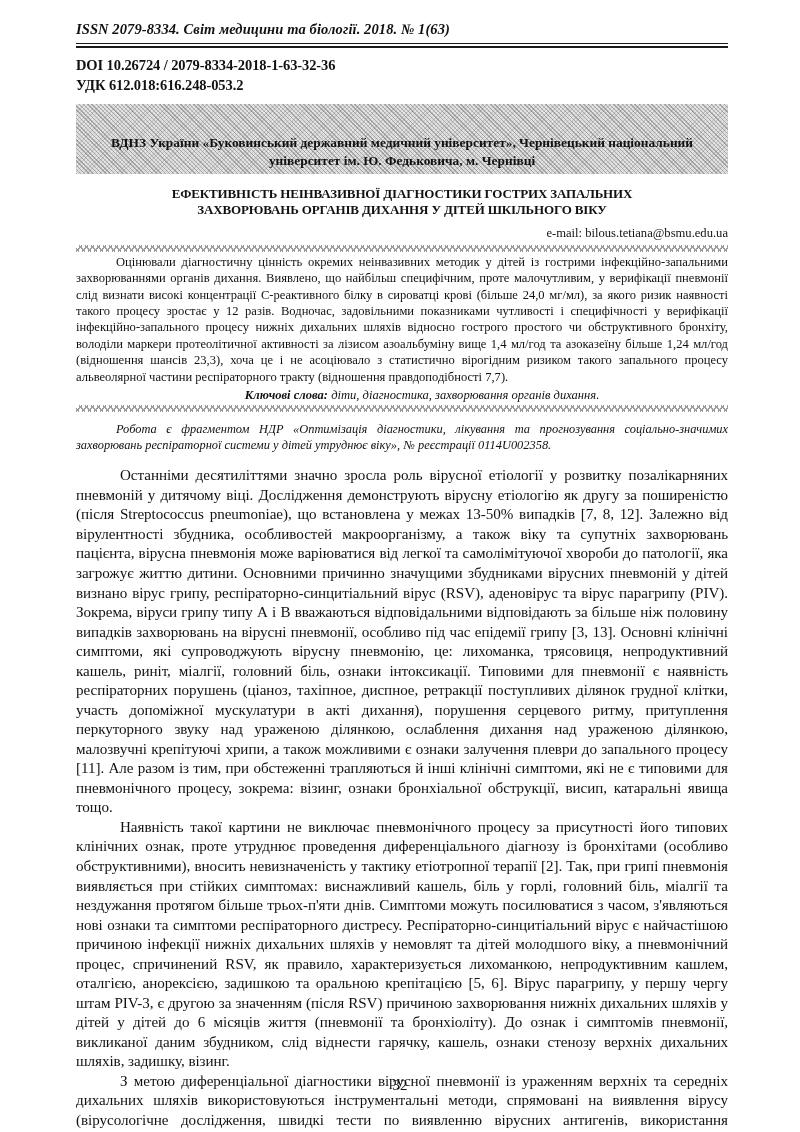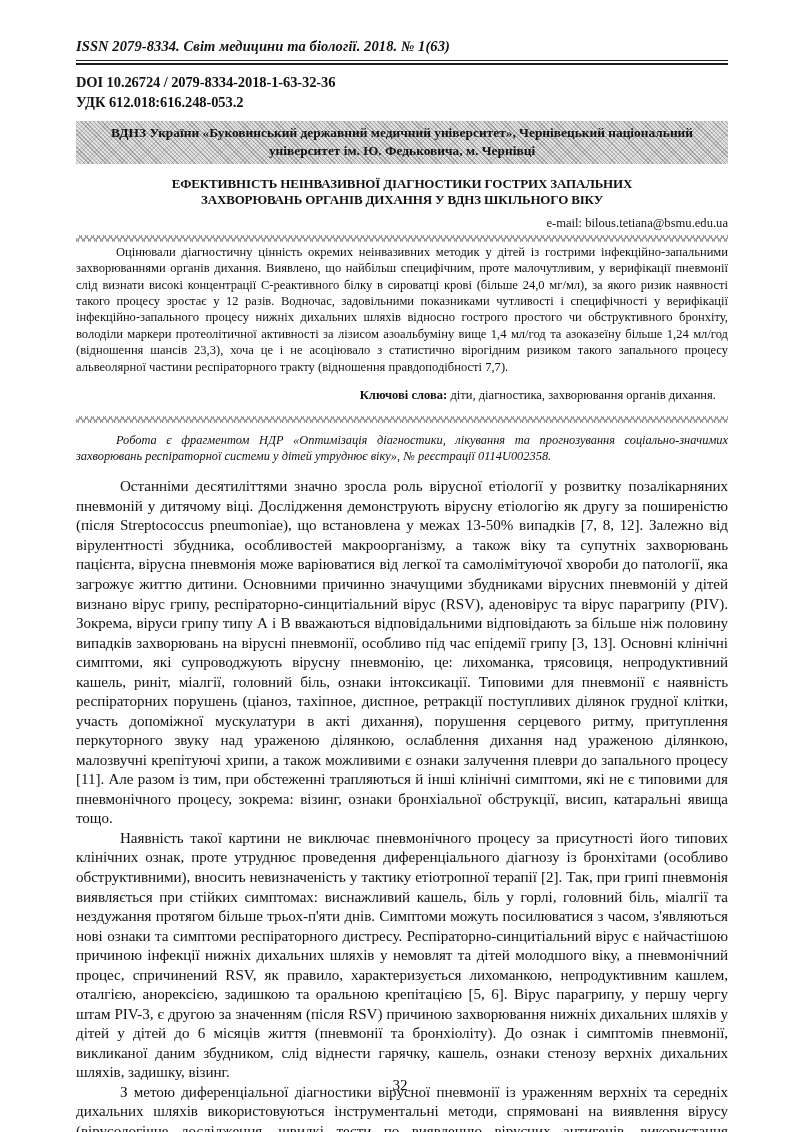--- a/index.html
+++ b/index.html
@@ -13,21 +13,21 @@
     height: 1132px;
     font-family: "Liberation Serif", "DejaVu Serif", serif;
     color: #111111;
     position: relative;
     overflow: hidden;
   }
   .page {
     width: 800px;
     height: 1132px;
     box-sizing: border-box;
-    padding: 38px 72px 0 76px;
+    padding: 21px 72px 0 76px;
     position: relative;
   }
 
   
   .running-head {
     font-style: italic;
     font-weight: bold;
     font-size: 14.5px;
     letter-spacing: .1px;
     line-height: 1.2;
@@ -64,21 +64,21 @@
         rgba(120,120,120,.55) 1px,
         rgba(255,255,255,0) 1px,
         rgba(255,255,255,0) 3px),
       repeating-linear-gradient(-45deg,
         rgba(150,150,150,.35) 0px,
         rgba(150,150,150,.35) 1px,
         rgba(255,255,255,0) 1px,
         rgba(255,255,255,0) 3px);
   }
   .authors-block .line { white-space: nowrap; }
-  .authors-block .affil { white-space: normal; }
+  .authors-block .affil { white-space: normal; margin-top: 27px; }
 
   
   .article-title {
     text-align: center;
     font-weight: bold;
     font-size: 13px;
     line-height: 1.28;
     margin-top: 12px;
     letter-spacing: -0.15px;
   }
@@ -109,23 +109,24 @@
     font-size: 12.55px;
     line-height: 1.31;
     text-align: justify;
     text-indent: 40px;
     margin: 2px 0 2px 0;
     hyphens: none;
   }
   .keywords {
     font-size: 12.55px;
     line-height: 1.31;
-    text-align: right;
+    text-align: center;
     text-indent: 40px;
-    margin: 12px;
+    margin: 0;
+    font-style: italic;
   }
   .keywords b { font-weight: bold; }
 
   
   .funding {
     font-style: italic;
     font-size: 12.4px;
     line-height: 1.32;
     text-align: justify;
     text-indent: 40px;
@@ -165,21 +166,21 @@
   <div class="doi">DOI 10.26724 / 2079-8334-2018-1-63-32-36</div>
 
   <div class="udk">УДК 612.018:616.248-053.2</div>
 
   <div class="authors-block">
     <div class="affil">ВДНЗ України «Буковинський державний медичний університет», Чернівецький національний університет ім. Ю. Федьковича, м. Чернівці</div>
   </div>
 
   <div class="article-title">
     <div>ЕФЕКТИВНІСТЬ НЕІНВАЗИВНОЇ ДІАГНОСТИКИ ГОСТРИХ ЗАПАЛЬНИХ</div>
-    <div>ЗАХВОРЮВАНЬ ОРГАНІВ ДИХАННЯ У ВДНЗ ШКІЛЬНОГО ВІКУ</div>
+    <div>ЗАХВОРЮВАНЬ ОРГАНІВ ДИХАННЯ У ДІТЕЙ ШКІЛЬНОГО ВІКУ</div>
   </div>
 
   <div class="email-line">e-mail: bilous.tetiana@bsmu.edu.ua</div>
 
   <div class="zigzag top"></div>
 
   <div class="abstract">Оцінювали діагностичну цінність окремих неінвазивних методик у дітей із гострими інфекційно-запальними захворюваннями органів дихання. Виявлено, що найбільш специфічним, проте малочутливим, у верифікації пневмонії слід визнати високі концентрації С-реактивного білку в сироватці крові (більше 24,0 мг/мл), за якого ризик наявності такого процесу зростає у 12 разів. Водночас, задовільними показниками чутливості і специфічності у верифікації інфекційно-запального процесу нижніх дихальних шляхів відносно гострого простого чи обструктивного бронхіту, володіли маркери протеолітичної активності за лізисом азоальбуміну вище 1,4 мл/год та азоказеїну більше 1,24 мл/год (відношення шансів 23,3), хоча це і не асоціювало з статистично вірогідним ризиком такого запального процесу альвеолярної частини респіраторного тракту (відношення правдоподібності 7,7).</div>
 
   <p class="keywords">
     <b>Ключові слова:</b><span> діти, діагностика, захворювання органів дихання.</span>

